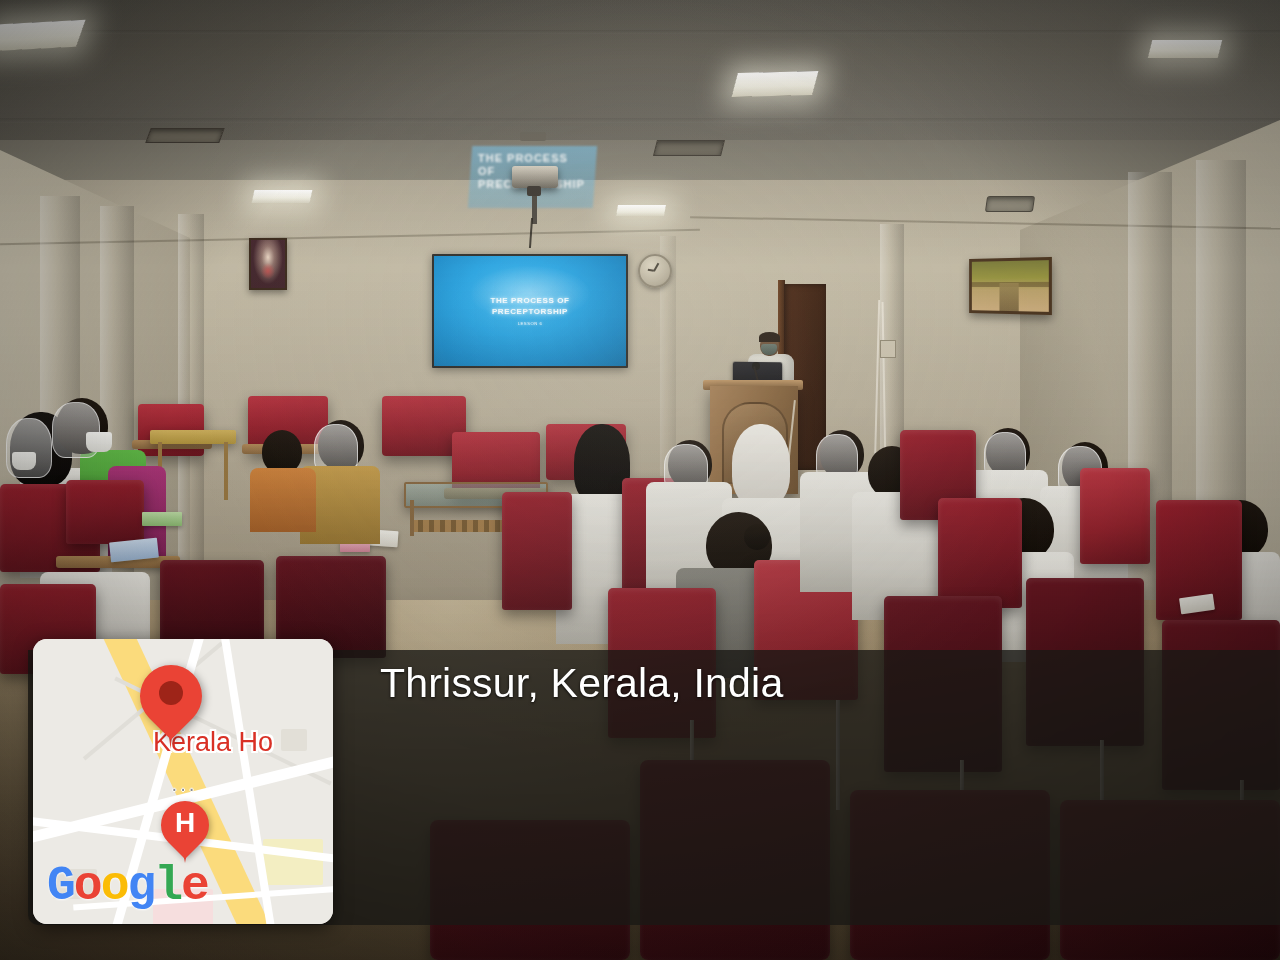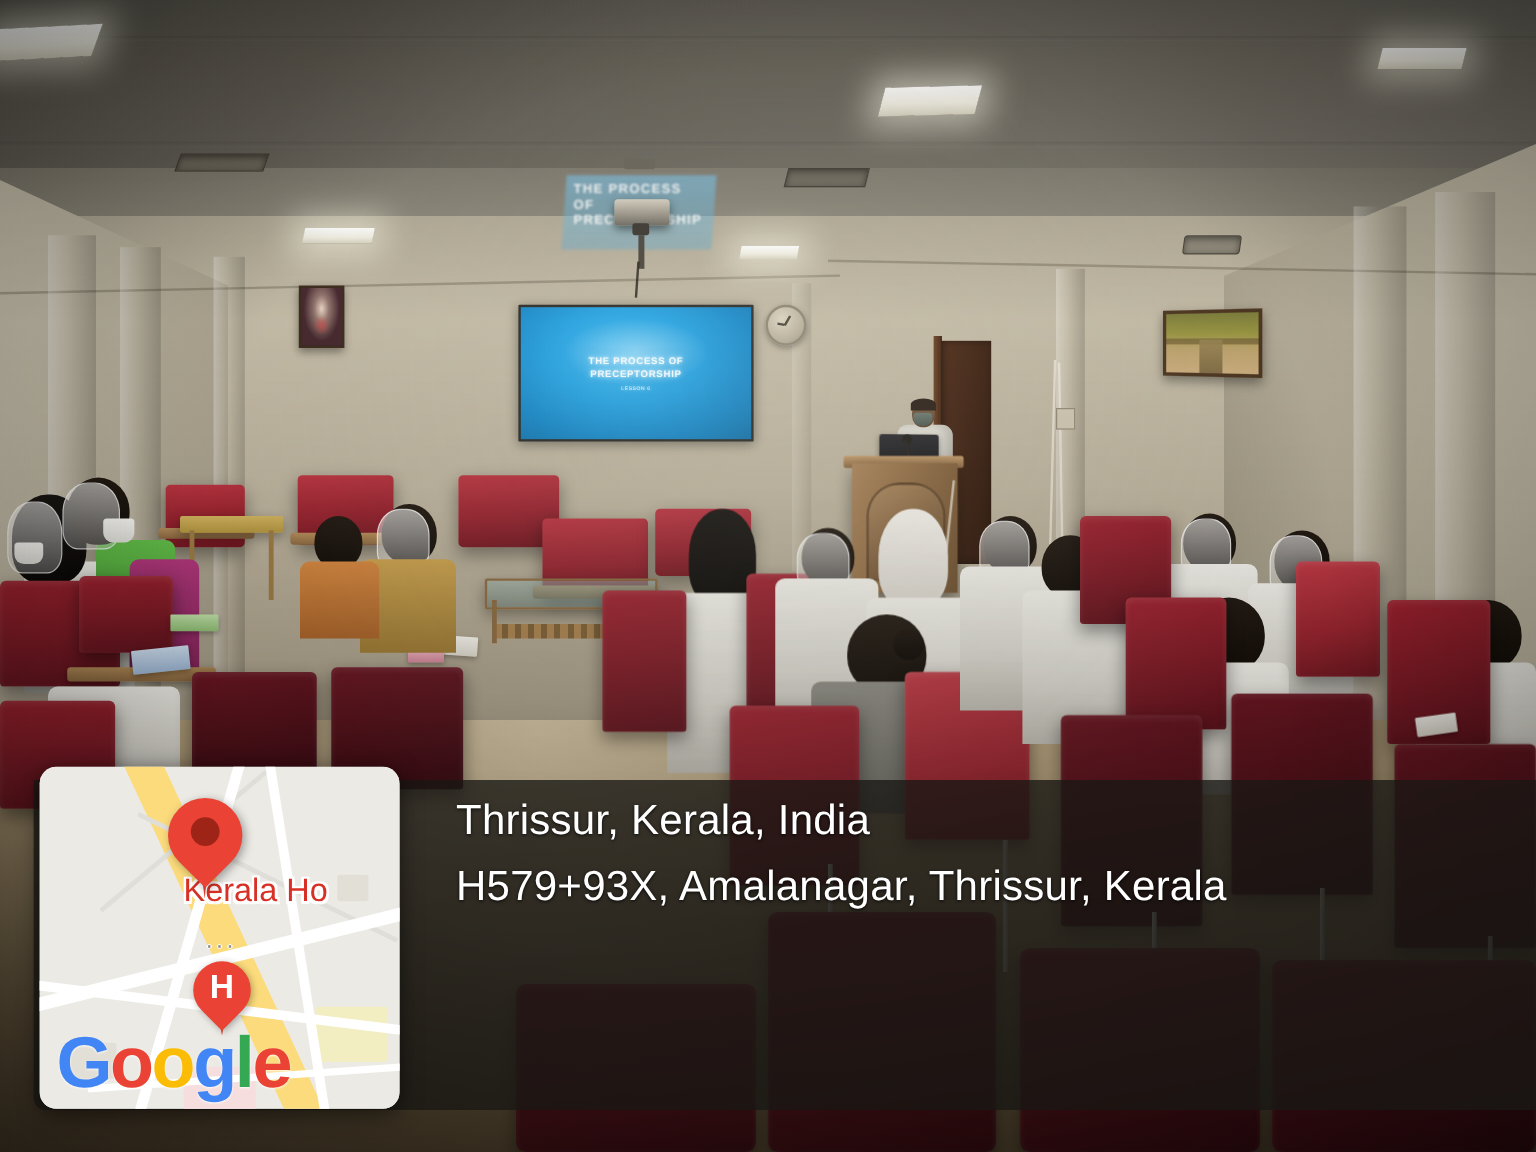--- a/index.html
+++ b/index.html
@@ -408,21 +408,21 @@
     pointer-events:none;
   }
   .gps-band{
     position:absolute;left:28px;bottom:35px;right:0;top:8px;
     background:rgba(26,24,21,.78);
     border-radius:0 0 0 10px;
   }
   .gps-text{
     position:absolute;left:380px;top:14px;right:20px;
     color:#ffffff;
-    font-size:35px;line-height:55px;
+    font-size:41px;line-height:55px;
     letter-spacing:.2px;
     text-shadow:0 1px 3px rgba(0,0,0,.85);
     white-space:nowrap;
   }
   .gps-line{display:block;}
 
   .map-card{
     position:absolute;left:33px;bottom:36px;width:300px;height:285px;
     border-radius:14px;overflow:hidden;
     background:#e9e7e2;
@@ -502,23 +502,23 @@
     text-align:center;color:#fff;font-size:28px;font-weight:bold;
     line-height:34px;
   }
   .map-hmark .hm-tip{
     position:absolute;left:19px;top:36px;width:10px;height:26px;
     background:#ea4335;clip-path:polygon(50% 100%,0 0,100% 0);
   }
 
   .google-logo{
     position:absolute;left:14px;bottom:14px;
-    font-size:60px;line-height:48px;font-weight:bold;
+    font-size:48px;line-height:48px;font-weight:bold;
     letter-spacing:-2px;
-    font-family:Liberation Sans, sans-serif;
+    font-family:Liberation Mono, monospace;
     text-shadow:0 1px 2px rgba(255,255,255,.9);
   }
   .g-b{color:#4285f4;}
   .g-r{color:#ea4335;}
   .g-y{color:#fbbc05;}
   .g-g{color:#34a853;}
 </style>
 </head>
 <body>
 
@@ -742,21 +742,20 @@
     <div class="grade"></div>
     <div class="vignette"></div>
   </div>
 
   <div class="gps-overlay">
 
     <div class="gps-band"></div>
 
     <div class="gps-text">
       <span class="gps-line">Thrissur, Kerala, India</span>
-      <span class="gps-line">H579+93X, Amalanagar, Thrissur, Kerala</span>
     </div>
 
     <div class="map-card">
       <div class="map-bg"></div>
       <div class="map-block mb-1"></div>
       <div class="map-block mb-2"></div>
       <div class="map-block mb-3"></div>
       <div class="map-block mb-4"></div>
       <div class="map-highway"></div>
       <div class="map-road mr-f"></div>

